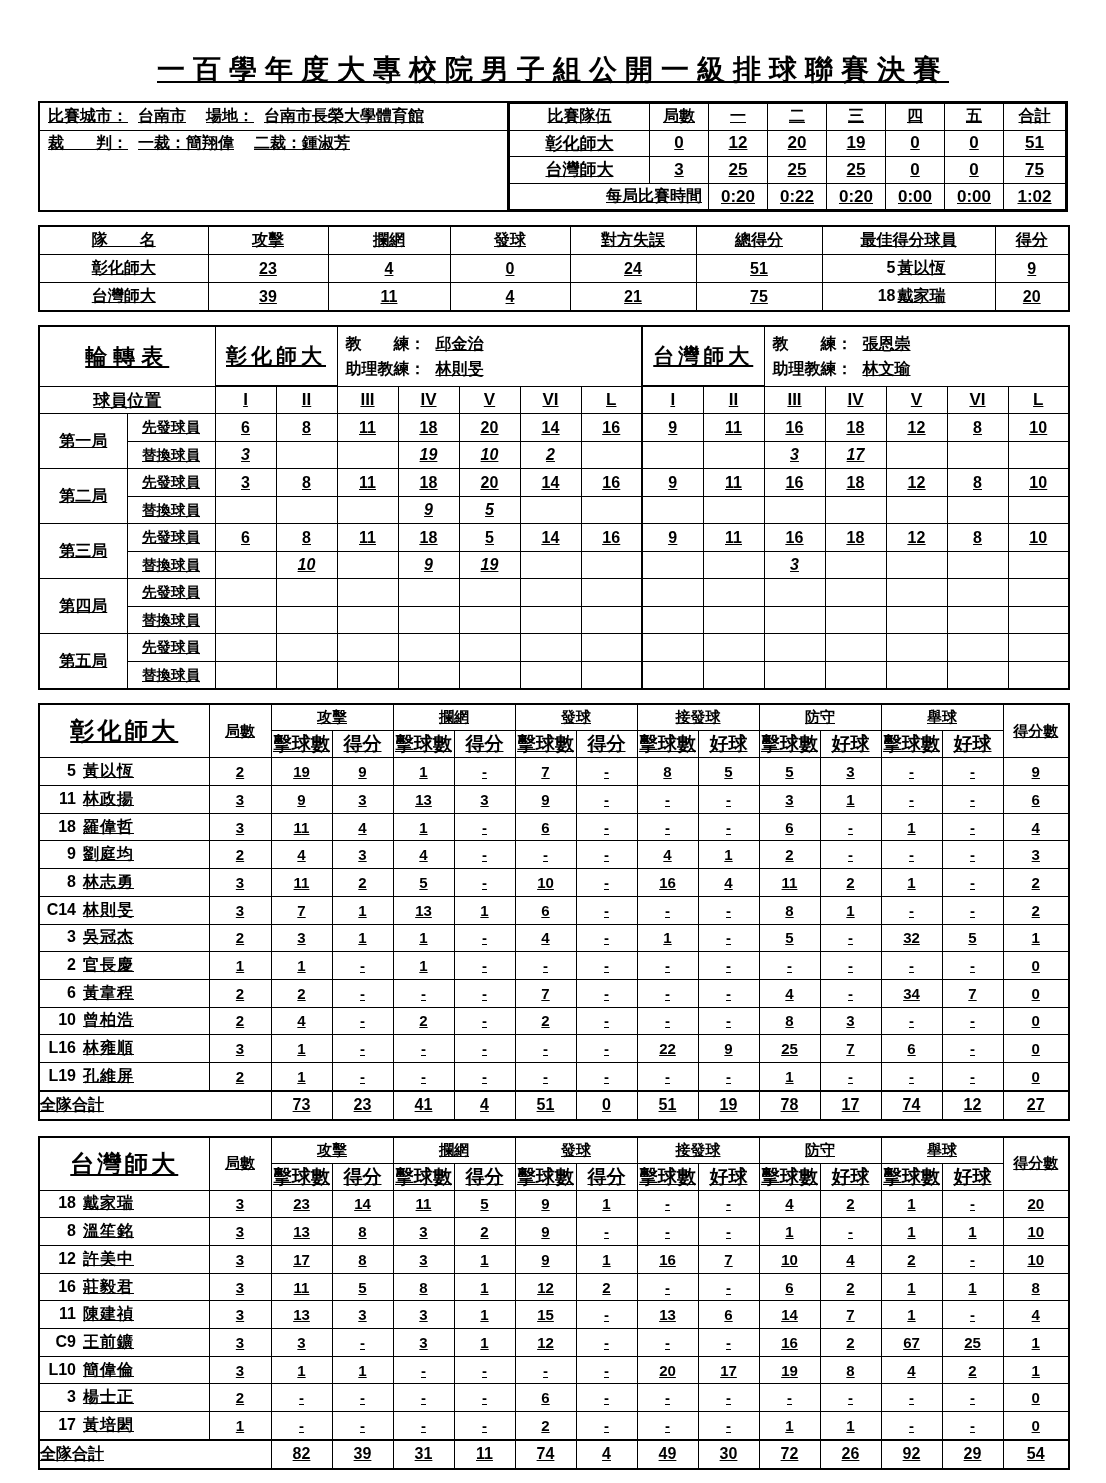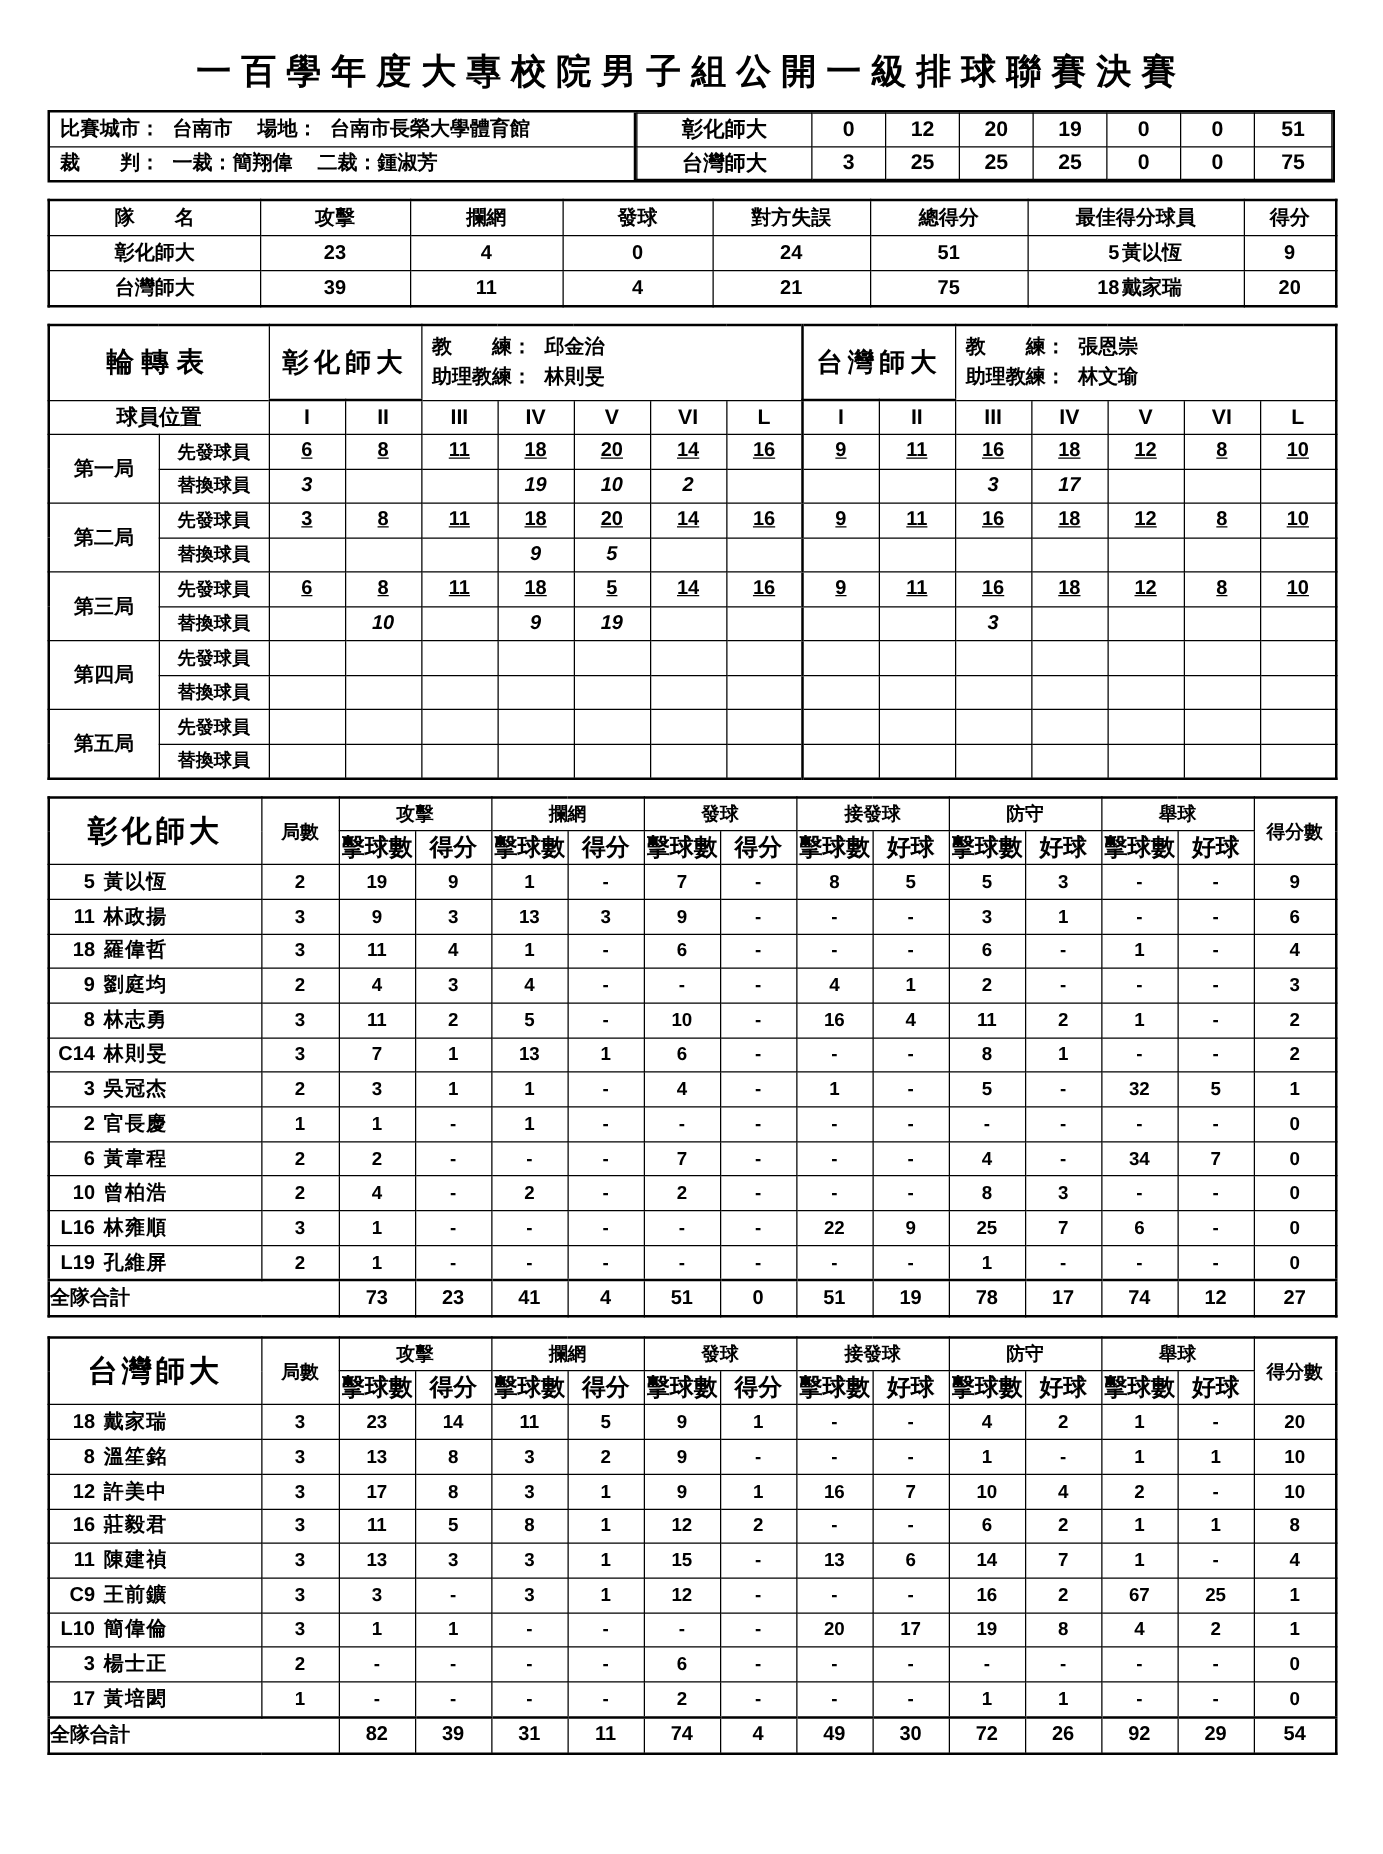--- a/index.html
+++ b/index.html
@@ -1,18 +1,18 @@
 <!DOCTYPE html>
 <html><head>
 <meta charset="utf-8">
 <style>
   html,body{margin:0;padding:0;background:#ffffff;}
   body{width:1106px;height:1483px;overflow:hidden;color:#000;
        font-family:"Liberation Sans",sans-serif;}
-  .sheet{padding:38px 38px 0 38px;box-sizing:border-box;}
+  .sheet{padding:51px 38px 0 38px;box-sizing:border-box;text-decoration:underline;}
   .title{margin:0 0 12px 0;text-align:center;font-size:28px;font-weight:700;
          letter-spacing:8px;font-family:"DejaVu Serif",serif;white-space:nowrap;}
 
   
   .top-box{display:flex;border:2px solid #000;width:1030px;box-sizing:border-box;margin-bottom:13px;}
   .match-info{width:474px;box-sizing:border-box;border-right:2px solid #000;}
   .mi-row{height:26.5px;display:flex;align-items:center;border-bottom:1px solid #000;
           padding:0 8px;font-size:16px;font-weight:700;white-space:nowrap;}
   .mi-row:last-child{border-bottom:none;}
   .mi-label{margin-right:10px;}
@@ -85,38 +85,57 @@
           <col style="width:59px">
           <col style="width:59px">
           <col style="width:59px">
           <col style="width:59px">
           <col style="width:59px">
           <col style="width:59px">
           <col style="width:62px">
         </colgroup>
       <tbody id="set-scores-body">
           <tr>
+            <td class="hc">比賽隊伍</td>
+            <td class="hc">局數</td>
+            <td class="hc">一</td>
+            <td class="hc">二</td>
+            <td class="hc">三</td>
+            <td class="hc">四</td>
+            <td class="hc">五</td>
+            <td class="hc">合計</td>
+          </tr>
+          <tr>
             <td class="team">彰化師大</td>
             <td>0</td>
             <td>12</td>
             <td>20</td>
             <td>19</td>
             <td>0</td>
             <td>0</td>
             <td>51</td>
           </tr>
           <tr>
             <td class="team">台灣師大</td>
             <td>3</td>
             <td>25</td>
             <td>25</td>
             <td>25</td>
             <td>0</td>
             <td>0</td>
             <td>75</td>
+          </tr>
+          <tr>
+            <td colspan="2" class="time-label">每局比賽時間</td>
+            <td>0:20</td>
+            <td>0:22</td>
+            <td>0:20</td>
+            <td>0:00</td>
+            <td>0:00</td>
+            <td>1:02</td>
           </tr>
         </tbody>
     </table>
   </div>
 
   <table class="tbl w1030 summary">
     <colgroup>
         <col style="width:169px">
         <col style="width:120px">
         <col style="width:122px">

